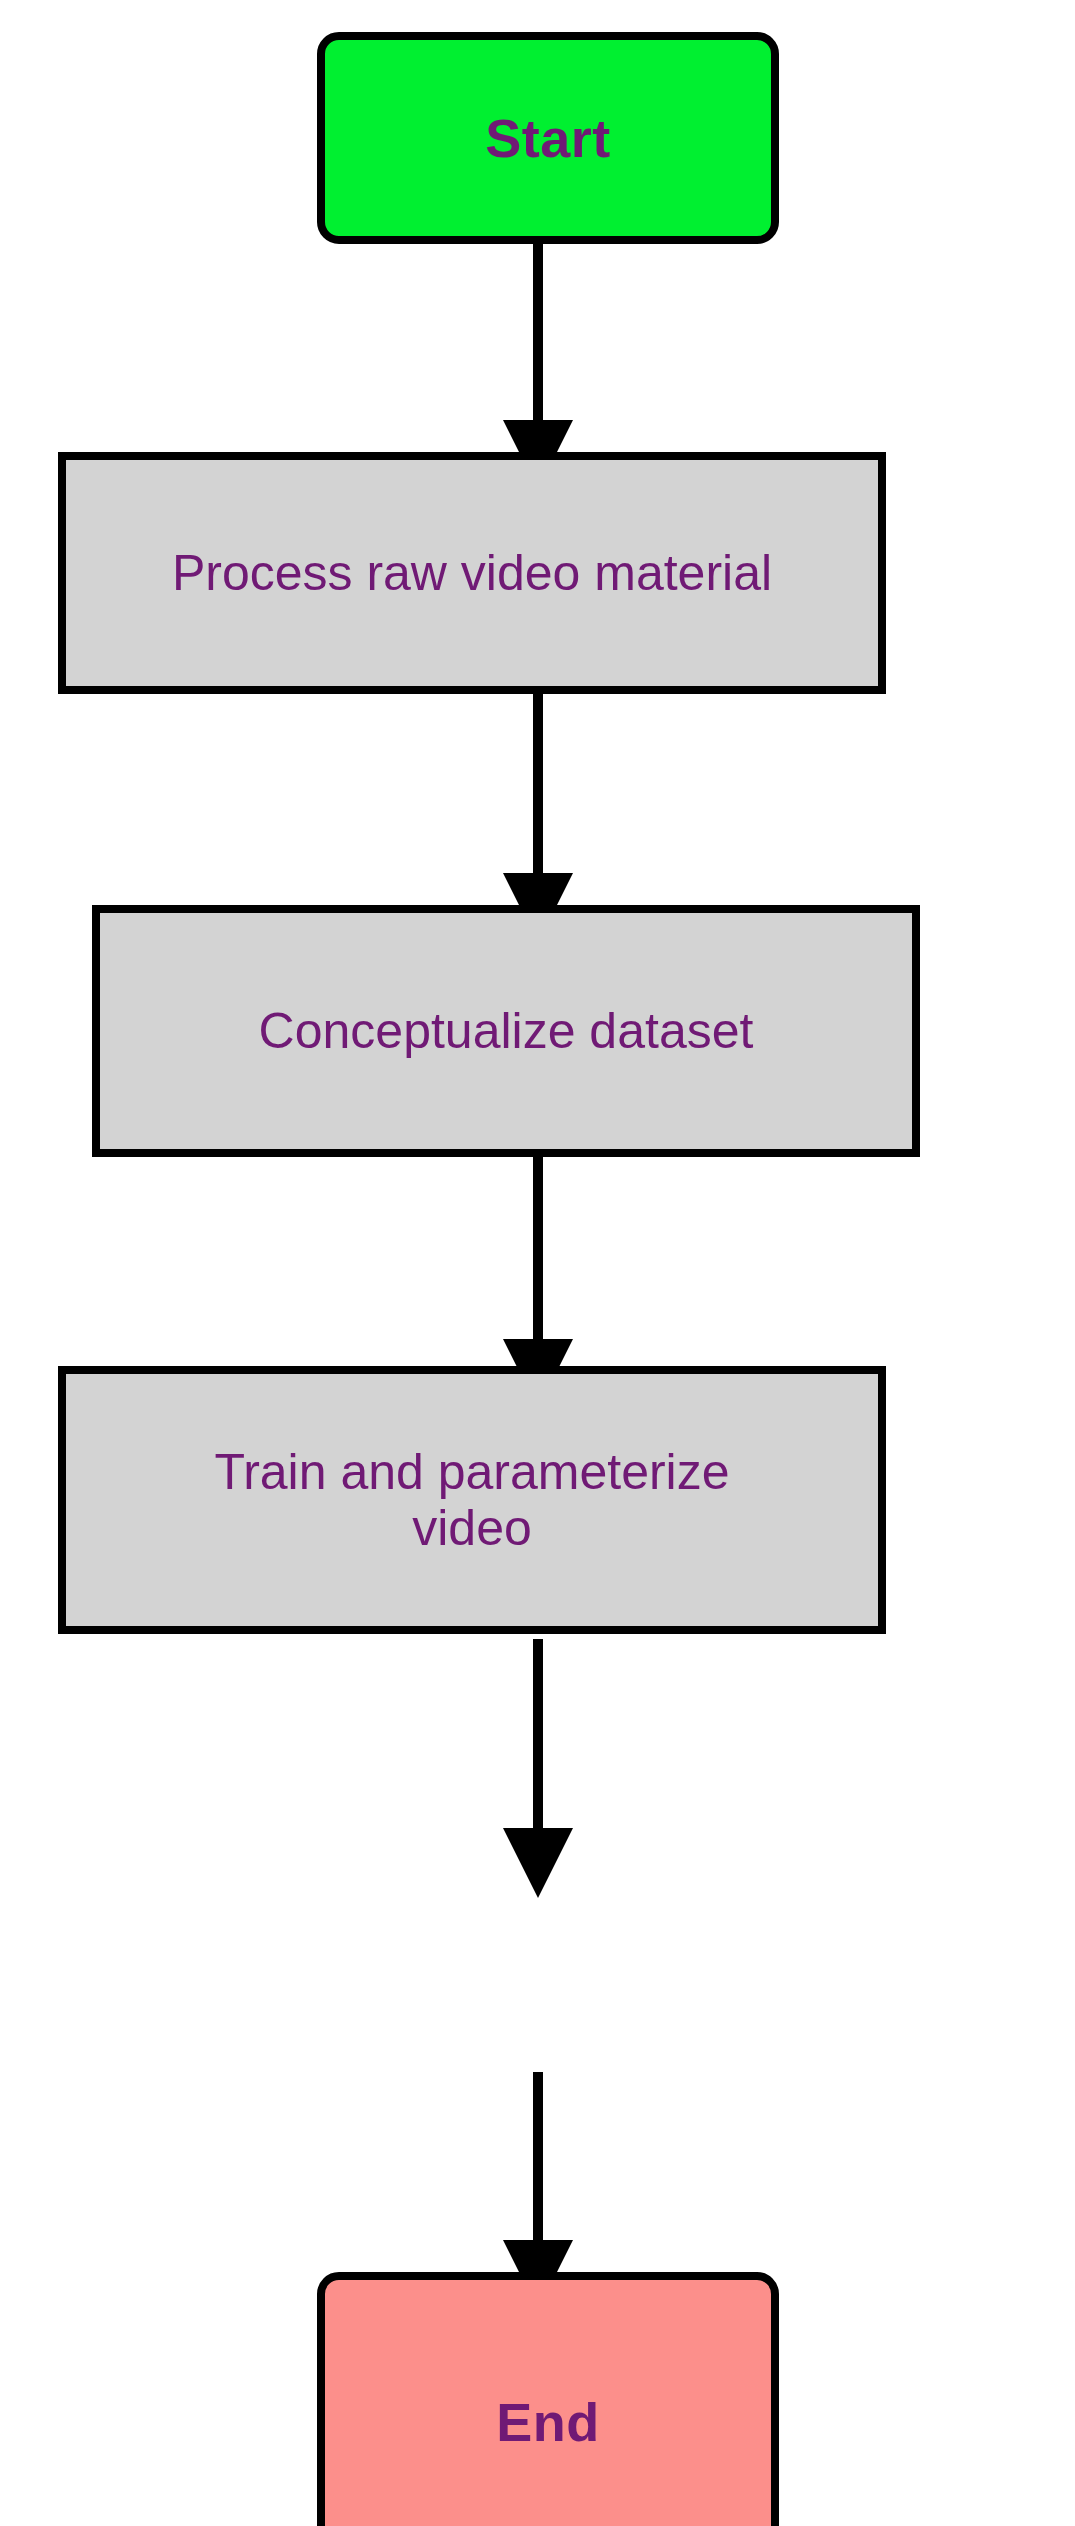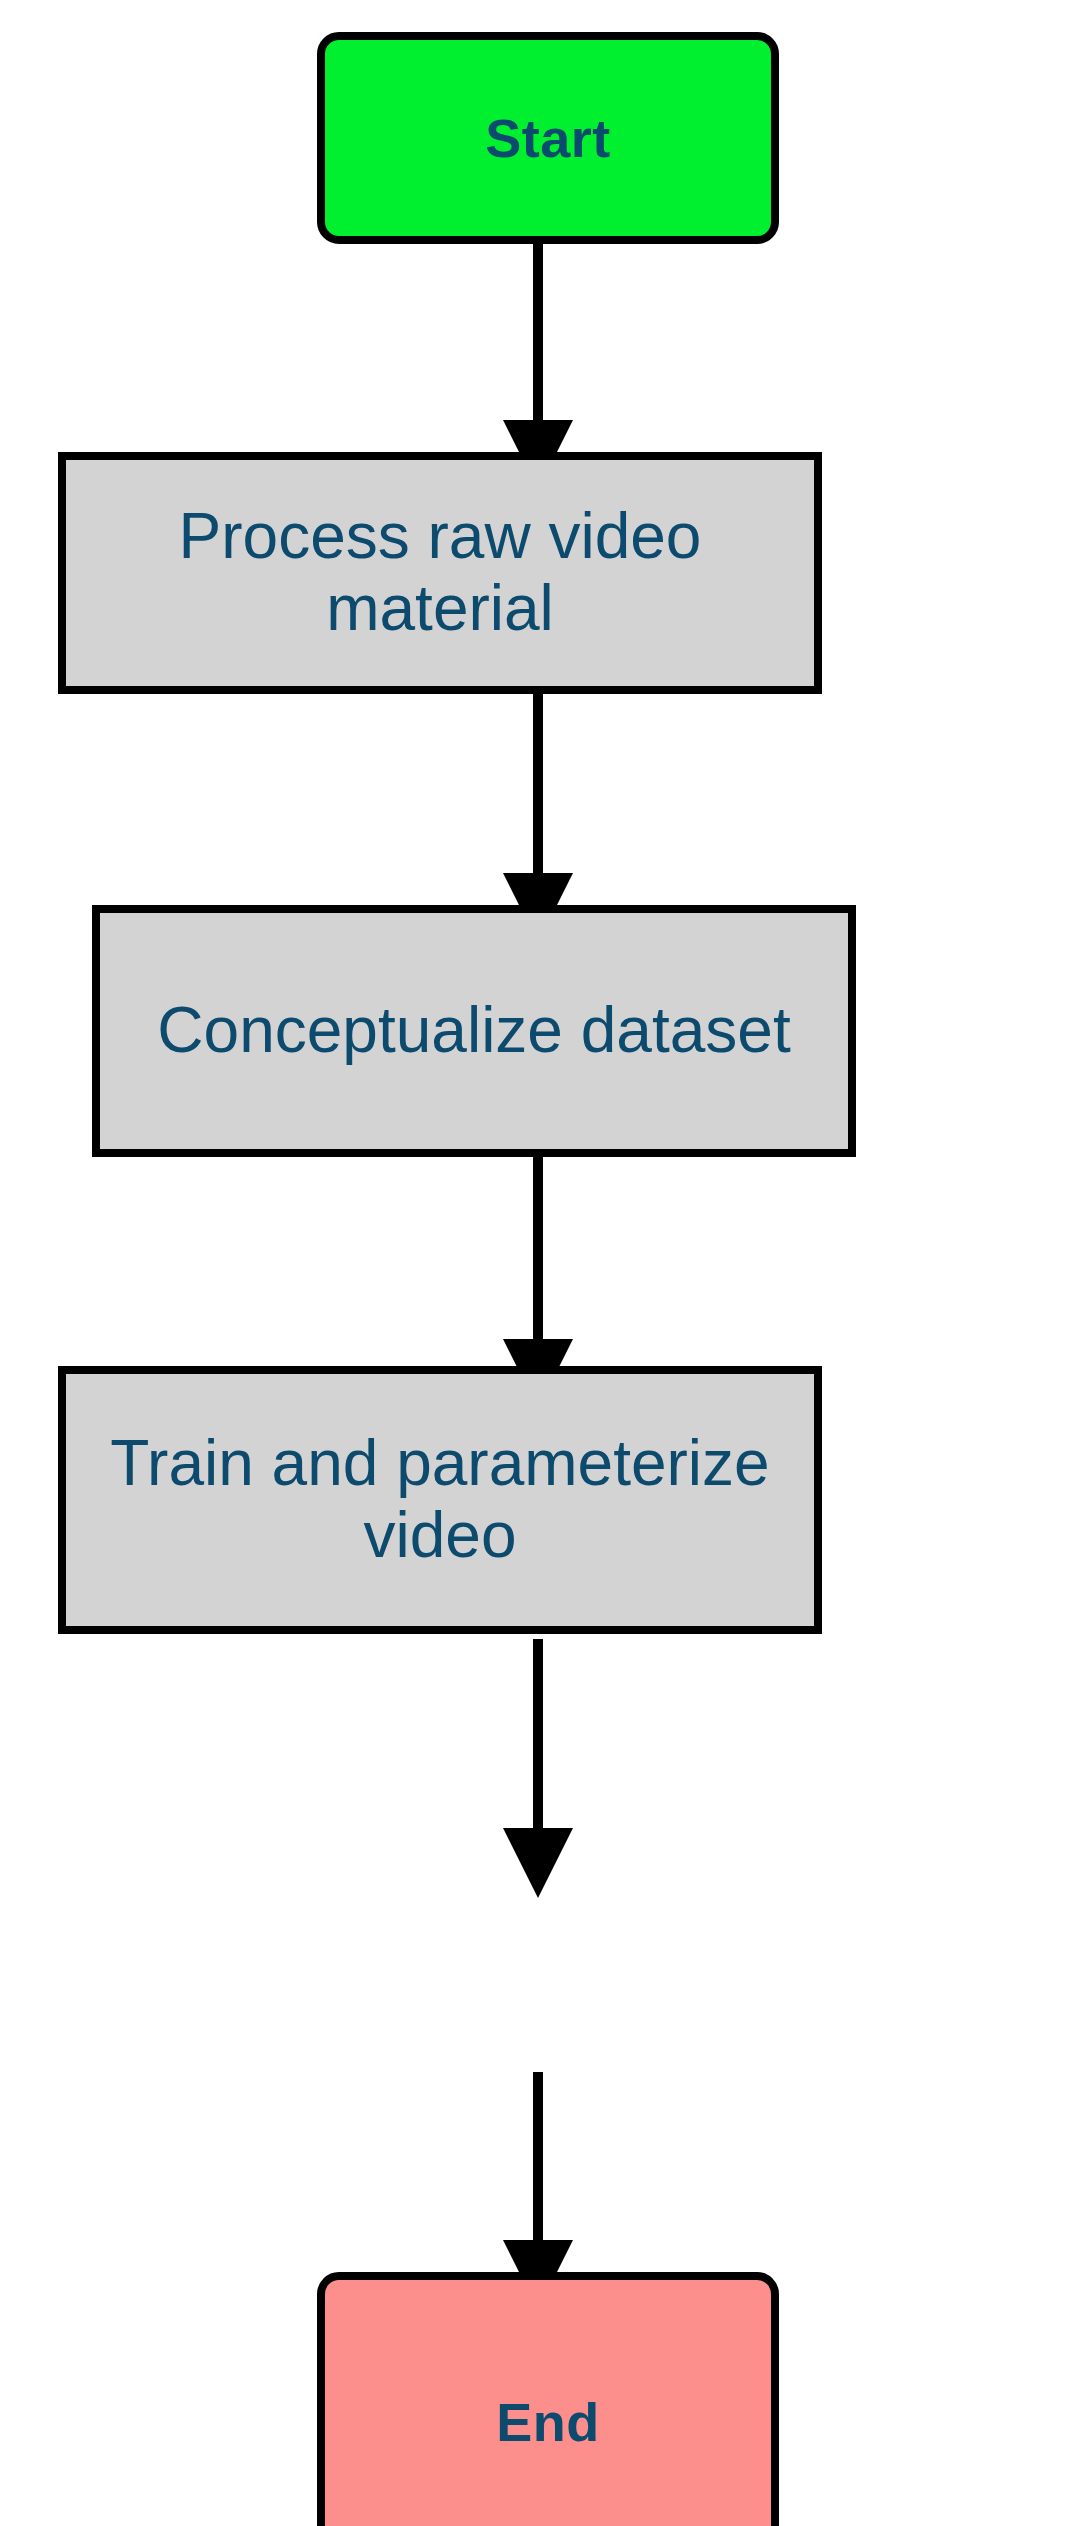--- a/index.html
+++ b/index.html
@@ -21,21 +21,21 @@
     background: #ffffff;
   }
 
   .node {
     position: absolute;
     box-sizing: border-box;
     display: flex;
     align-items: center;
     justify-content: center;
     text-align: center;
-    color: #0c4a6e;
+    color: #701a75;
     border: 8px solid #000000;
     line-height: 1.12;
   }
 
   .node-label {
     display: block;
     width: 100%;
     padding: 0 10px;
     box-sizing: border-box;
   }
@@ -57,24 +57,24 @@
   .node-end {
     left: 317px;
     top: 2272px;
     width: 462px;
     height: 300px;
     background: #fc8f8b;
   }
 
   
   .process {
-    font-size: 64px;
+    font-size: 50px;
     font-weight: normal;
     left: 58px;
-    width: 764px;
+    width: 828px;
     background: #d3d3d3;
   }
   .node-process-1 { top: 452px;  height: 242px; }
   .node-process-2 { top: 905px;  height: 252px; margin-left: 34px; }
   .node-process-3 { top: 1366px; height: 268px; }
   .node-process-4 { top: 1860px; height: 212px; }
 
   
   .connector {
     position: absolute;

